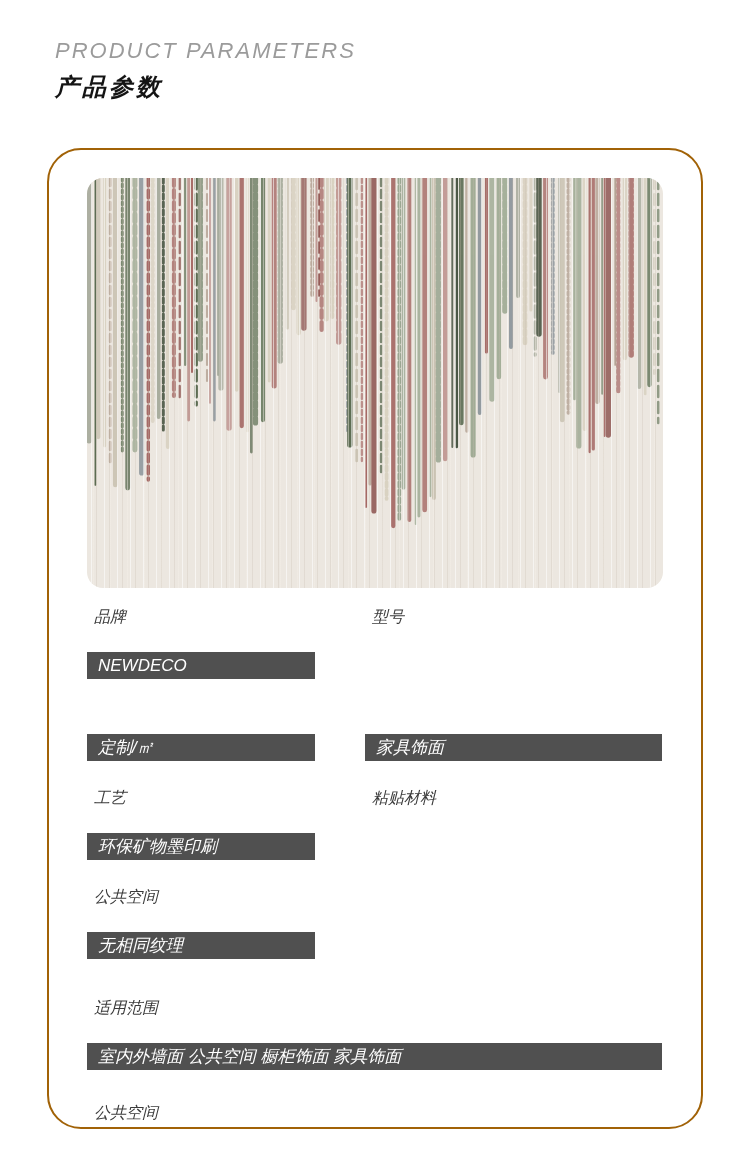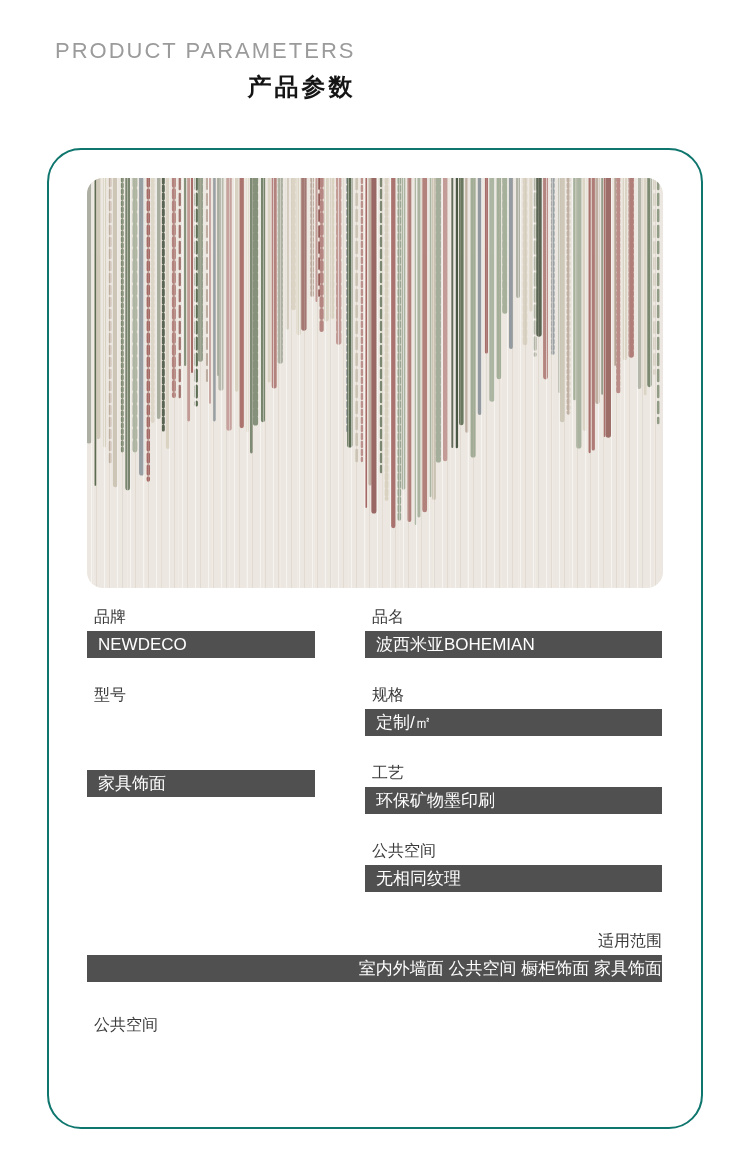--- a/index.html
+++ b/index.html
@@ -1,36 +1,36 @@
 <!DOCTYPE html>
 <html><head>
 <meta charset="utf-8">
 <style>
   html,body{margin:0;padding:0;}
   body{
     width:750px;height:1168px;background:#ffffff;position:relative;
     font-family:"Liberation Sans","DejaVu Sans",sans-serif;
     -webkit-font-smoothing:antialiased;
   }
-  .page{position:absolute;inset:0;width:720px;height:1168px;overflow:hidden;}
+  .page{position:absolute;inset:0;width:720px;height:1168px;overflow:hidden;font-style:italic;}
 
   
   .header{position:absolute;left:55px;top:38px;}
   .title-en{
     font-size:22px;line-height:26px;color:#9b9b9b;letter-spacing:2px;font-weight:400;
   }
   .title-cn{
     margin-top:9px;font-size:24px;line-height:28px;color:#141414;
-    font-weight:700;letter-spacing:3px;text-align:right;
+    font-weight:700;letter-spacing:3px;
   }
 
   
   .card{
     position:absolute;left:47px;top:148px;width:656px;height:981px;
-    box-sizing:border-box;border:2px solid #0f766e;border-radius:34px;
+    box-sizing:border-box;border:2px solid #a16207;border-radius:34px;
     background:#ffffff;
   }
   .card-inner{position:absolute;left:38px;top:28px;width:576px;}
 
   
   .artwork{
     position:relative;width:576px;height:410px;border-radius:16px;
     overflow:hidden;background:#ece7e0;
   }
   .artwork .streaks{
@@ -49,28 +49,28 @@
   }
   .artwork svg{position:absolute;left:0;top:0;display:block;}
 
   
   .fields{
     display:grid;grid-template-columns:228px 297px;column-gap:50px;
     row-gap:28px;margin-top:20px;
   }
   .field{min-width:0;}
   .field.full{grid-column:1 / -1;}
-  .field.full.first{margin-top:12px;text-align:right;}
+  .field.full.first{margin-top:12px;}
   .field.full.second{margin-top:6px;}
   .field-label{
     font-size:16px;line-height:17px;color:#3b3b3b;padding-left:7px;
     white-space:nowrap;
   }
   .field-value{
-    margin-top:6px;height:27px;line-height:27px;background:#505050;
+    margin-top:27px;height:27px;line-height:27px;background:#505050;
     color:#ffffff;font-size:17px;padding-left:11px;white-space:nowrap;
     overflow:hidden;
   }
 </style>
 </head>
 <body>
 
 <div class="page">
 
   <div class="header">
@@ -193,42 +193,38 @@
           </svg>
         <div class="streaks"></div>
       </div>
 
       <div class="fields">
 
         <div class="field">
           <div class="field-label">品牌</div>
           <div class="field-value">NEWDECO</div>
         </div>
-        <div class="field">
-          <div class="field-label">品名</div>
-          <div class="field-value">波西米亚BOHEMIAN</div>
-        </div>
 
         <div class="field">
           <div class="field-label">型号</div>
         </div>
         <div class="field">
-          <div class="field-label">规格</div>
           <div class="field-value">定制/㎡</div>
         </div>
 
         <div class="field">
           <div class="field-value">家具饰面</div>
         </div>
         <div class="field">
           <div class="field-label">工艺</div>
           <div class="field-value">环保矿物墨印刷</div>
         </div>
 
         <div class="field">
+          <div class="field-label">粘贴材料</div>
         </div>
         <div class="field">
           <div class="field-label">公共空间</div>
           <div class="field-value">无相同纹理</div>
         </div>
 
         <div class="field full first">
           <div class="field-label">适用范围</div>
           <div class="field-value">室内外墙面 公共空间 橱柜饰面 家具饰面</div>
         </div>

